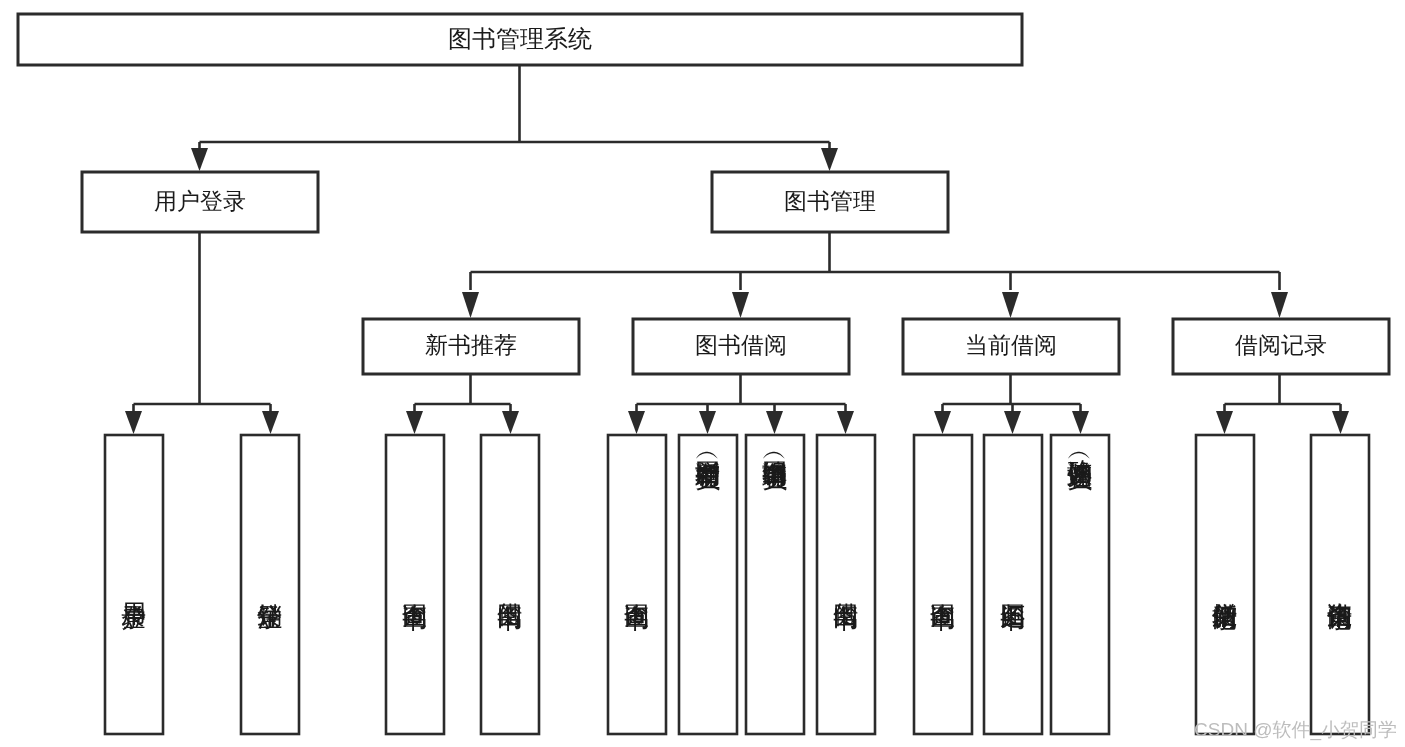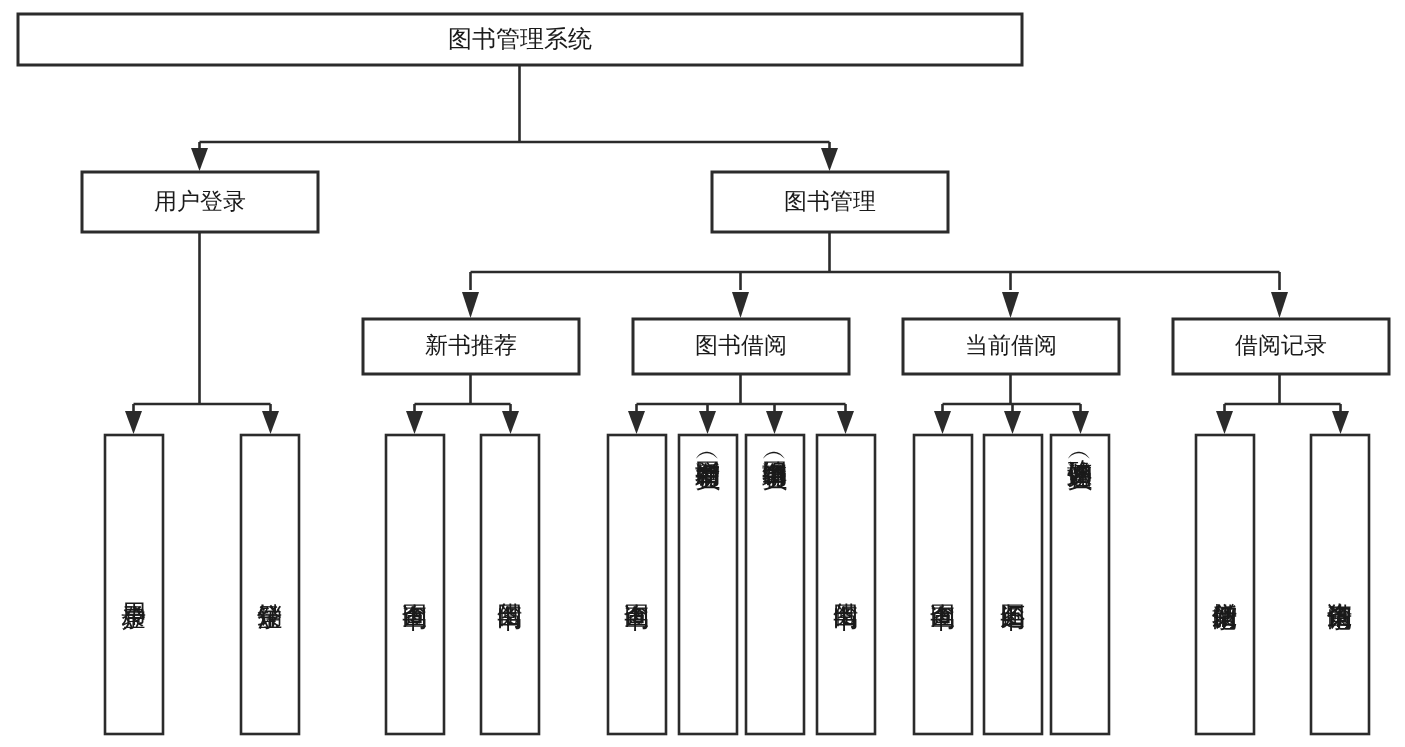--- a/index.html
+++ b/index.html
@@ -232,13 +232,14 @@
   <div class="vlabel" style="left:746px; top:440px; width:58px; height:294px;">编辑图书（管理员）</div>
   <div class="vlabel centered" style="left:817px; top:435px; width:58px; height:299px;">借阅图书</div>
 
   <div class="vlabel centered" style="left:914px; top:435px; width:58px; height:299px;">查询图书</div>
   <div class="vlabel centered" style="left:984px; top:435px; width:58px; height:299px;">归还图书</div>
   <div class="vlabel" style="left:1051px; top:440px; width:58px; height:294px;">确认归还（管理员）</div>
 
   <div class="vlabel centered" style="left:1196px; top:435px; width:58px; height:299px;">新增借阅记录</div>
   <div class="vlabel centered" style="left:1311px; top:435px; width:58px; height:299px;">查询借阅记录</div>
 
+  <div class="watermark">CSDN @软件_小贺同学</div>
 </div>
 
 </body></html>

